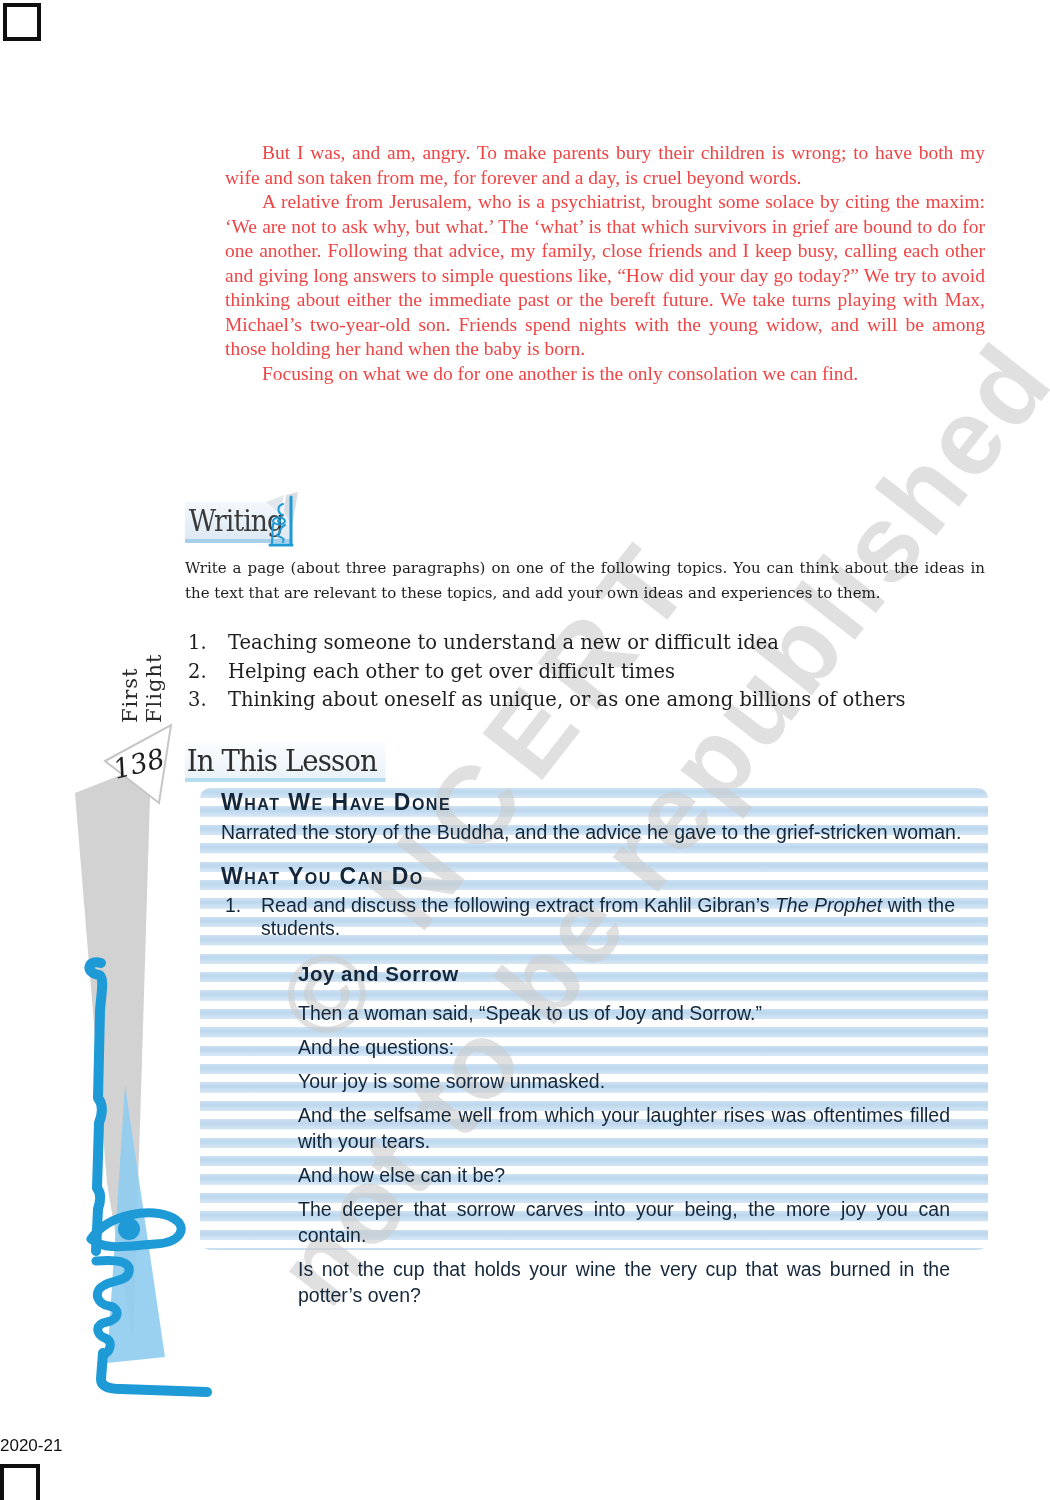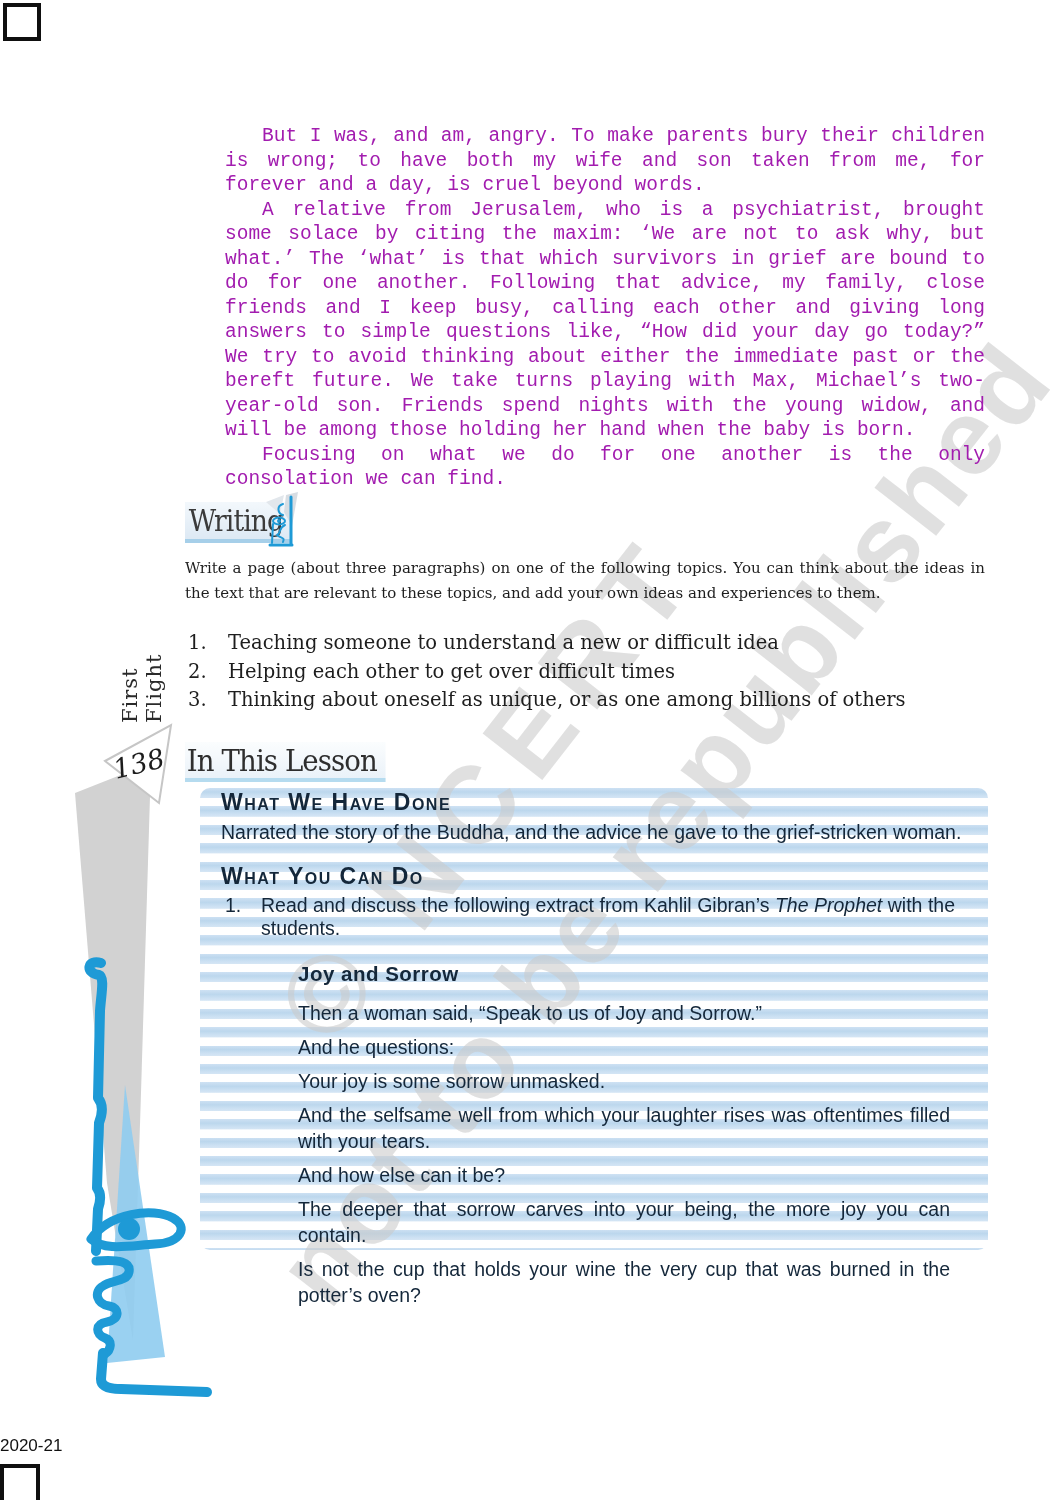--- a/index.html
+++ b/index.html
@@ -16,23 +16,23 @@
   .watermark{
     position:absolute;left:40px;top:700px;width:1020px;z-index:2;
     transform:rotate(-52deg);transform-origin:center;
     color:#cbcbcb;opacity:.58;font-weight:bold;text-align:center;
     pointer-events:none;line-height:1.05;
   }
   .watermark .l1{font-size:110px;letter-spacing:16px;}
   .watermark .l2{font-size:108px;letter-spacing:4px;white-space:nowrap;margin-top:46px;}
   
   .bodytext{
-    position:absolute;left:225px;top:124px;width:760px;z-index:3;
-    font-family:Liberation Mono, monospace;
-    font-size:19.5px;line-height:24.5px;text-align:justify;color:#a21caf;
+    position:absolute;left:225px;top:141px;width:760px;z-index:3;
+    font-family:Liberation Serif, serif;
+    font-size:19.5px;line-height:24.5px;text-align:justify;color:#ef4444;
   }
   .bodytext p{margin:0;text-indent:37px;}
   
   .w-head{
     position:absolute;left:185px;top:502px;z-index:3;
     font-family:"DejaVu Serif",serif;font-size:29px;font-weight:500;color:#3b3b3b;
     background:linear-gradient(180deg,#f3f8fc 0%,#dde9f4 100%);
     padding:2px 8px 1px 4px;border-bottom:4px solid #a6cfe9;
     letter-spacing:-1px;transform:scaleX(.92);transform-origin:left;
   }

